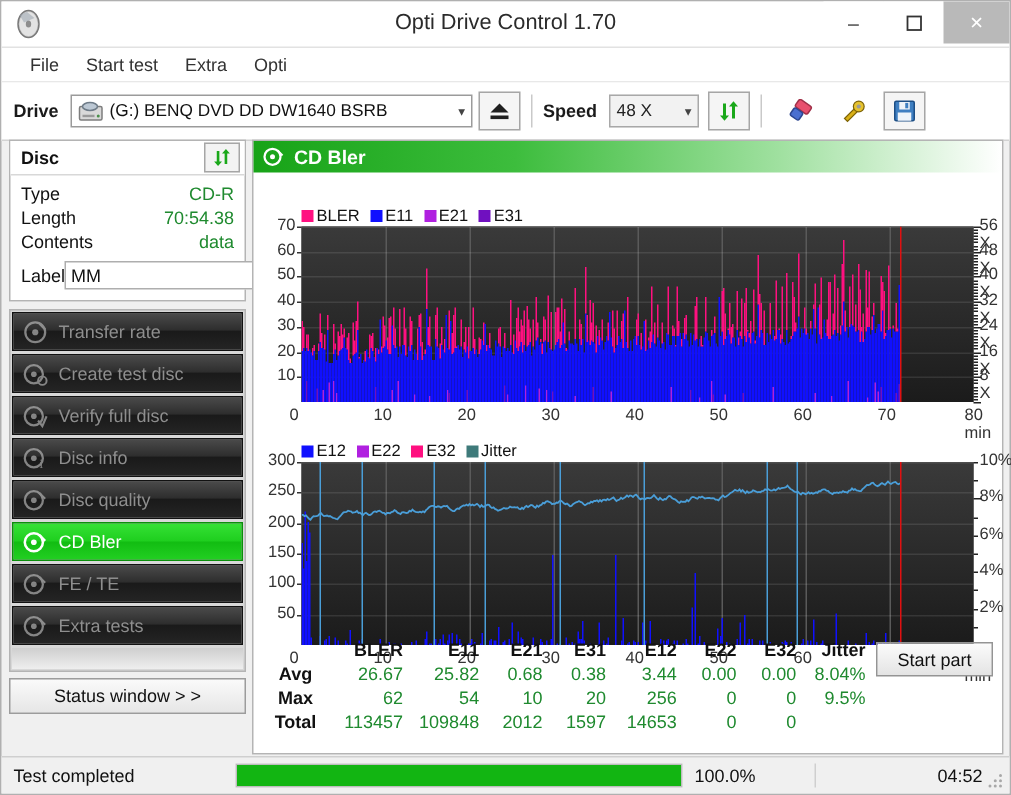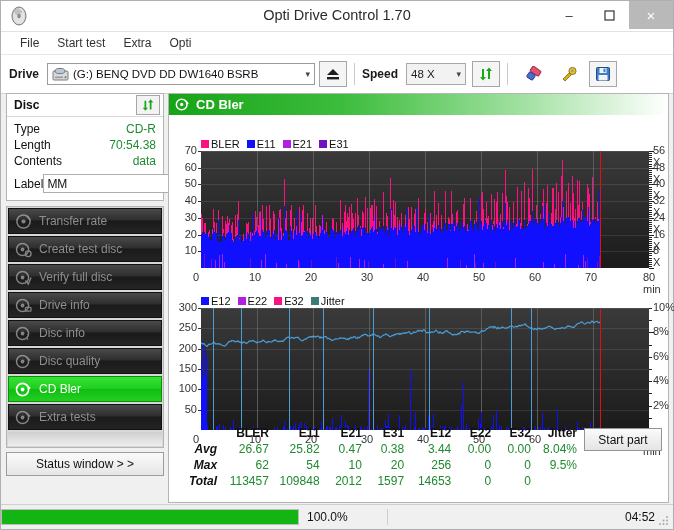--- a/index.html
+++ b/index.html
@@ -171,21 +171,21 @@
 
   
   .stats{
     position:absolute;left:6px;top:331px;right:6px;font-size:12px;color:#111;
   }
   .stats table{border-collapse:collapse;width:404px;}
   .stats th{
     font-weight:bold;font-size:12px;color:#111;text-align:right;padding:0 2px;height:16px;
   }
   .stats td{text-align:right;padding:0 2px;height:16px;color:#1f8a2f;font-size:12px;}
-  .stats td.rh{text-align:right;color:#111;font-weight:bold;font-style:italic;}
+  .stats td.rh{text-align:center;color:#111;font-weight:bold;}
   .stats th.rh{text-align:left;}
 
   .start-btns{position:absolute;right:6px;top:334px;width:78px;}
   .sbtn{
     height:21px;border:1px solid #949494;
     background:linear-gradient(to bottom,#fbfbfb,#e4e4e4);
     display:flex;align-items:center;justify-content:center;
     font-size:12px;color:#111;margin-bottom:6px;
   }
 
@@ -351,47 +351,47 @@
             <circle cx="8" cy="9" r="6.4" fill="none" stroke="#c9c9c9" stroke-width="1.6"></circle>
             <circle cx="8" cy="9" r="2" fill="#c9c9c9"></circle>
             <path d="M11 12 L14 16 L17 9" fill="none" stroke="#c9c9c9" stroke-width="1.5"></path>
           </svg>
           <span>Verify full disc</span>
         </div>
         <div class="navbtn">
           <svg class="nicon" viewBox="0 0 18 18">
             <circle cx="8" cy="9" r="6.4" fill="none" stroke="#c9c9c9" stroke-width="1.6"></circle>
             <circle cx="8" cy="9" r="2" fill="#c9c9c9"></circle>
-            <rect x="11" y="11" width="6" height="4" rx="1" fill="none" stroke="#c9c9c9" stroke-width="1.3"></rect>
-          </svg>
-          <span>Drive info</span>
-        </div>
-        <div class="navbtn">
-          <svg class="nicon" viewBox="0 0 18 18">
-            <circle cx="8" cy="9" r="6.4" fill="none" stroke="#c9c9c9" stroke-width="1.6"></circle>
-            <circle cx="8" cy="9" r="2" fill="#c9c9c9"></circle>
             <text x="12" y="16" font-size="9" fill="#c9c9c9" font-family="Liberation Serif, serif">i</text>
           </svg>
           <span>Disc info</span>
         </div>
         <div class="navbtn">
           <svg class="nicon" viewBox="0 0 18 18">
             <circle cx="8" cy="9" r="6.4" fill="none" stroke="#c9c9c9" stroke-width="1.6"></circle>
             <circle cx="8" cy="9" r="2" fill="#c9c9c9"></circle>
             <path d="M12 4 L16 8" stroke="#c9c9c9" stroke-width="1.5"></path>
           </svg>
           <span>Disc quality</span>
         </div>
         <div class="navbtn active">
           <svg class="nicon" viewBox="0 0 18 18">
             <circle cx="8" cy="9" r="6.4" fill="none" stroke="#ffffff" stroke-width="1.8"></circle>
             <circle cx="8" cy="9" r="2" fill="#ffffff"></circle>
             <path d="M12 4 L16 8" stroke="#ffffff" stroke-width="1.7"></path>
           </svg>
           <span>CD Bler</span>
+        </div>
+        <div class="navbtn">
+          <svg class="nicon" viewBox="0 0 18 18">
+            <circle cx="8" cy="9" r="6.4" fill="none" stroke="#c9c9c9" stroke-width="1.6"></circle>
+            <circle cx="8" cy="9" r="2" fill="#c9c9c9"></circle>
+            <path d="M12 4 L16 8" stroke="#c9c9c9" stroke-width="1.5"></path>
+          </svg>
+          <span>FE / TE</span>
         </div>
         <div class="navbtn">
           <svg class="nicon" viewBox="0 0 18 18">
             <circle cx="8" cy="9" r="6.4" fill="none" stroke="#c9c9c9" stroke-width="1.6"></circle>
             <circle cx="8" cy="9" r="2" fill="#c9c9c9"></circle>
             <path d="M12 4 L16 8" stroke="#c9c9c9" stroke-width="1.5"></path>
           </svg>
           <span>Extra tests</span>
         </div>
         <div class="nav-filler"></div>
@@ -1456,21 +1456,21 @@
               <th style="width:42px">E22</th>
               <th style="width:42px">E32</th>
               <th style="width:46px">Jitter</th>
             </tr>
           </thead>
           <tbody>
             <tr>
               <td class="rh">Avg</td>
               <td>26.67</td>
               <td>25.82</td>
-              <td>0.47</td>
+              <td>0.68</td>
               <td>0.38</td>
               <td>3.44</td>
               <td>0.00</td>
               <td>0.00</td>
               <td>8.04%</td>
             </tr>
             <tr>
               <td class="rh">Max</td>
               <td>62</td>
               <td>54</td>
@@ -1496,20 +1496,21 @@
         </table>
       </div>
 
       <div class="start-btns">
         <div class="sbtn">Start part</div>
       </div>
     </div>
   </div>
 
   <div class="statusbar">
+    <span class="sb-text">Test completed</span>
     <div class="sb-progress">
       <div class="fill" id="pfill" style="width: 100%;"></div>
     </div>
     <span class="sb-pct">100.0%</span>
     <div class="sb-div"></div>
     <span class="sb-time">04:52</span>
     <svg class="grip" viewBox="0 0 12 12">
       <circle cx="9" cy="3" r="1" fill="#a8a8a8"></circle>
         <circle cx="9" cy="6.5" r="1" fill="#a8a8a8"></circle>
       <circle cx="5.5" cy="6.5" r="1" fill="#a8a8a8"></circle>

